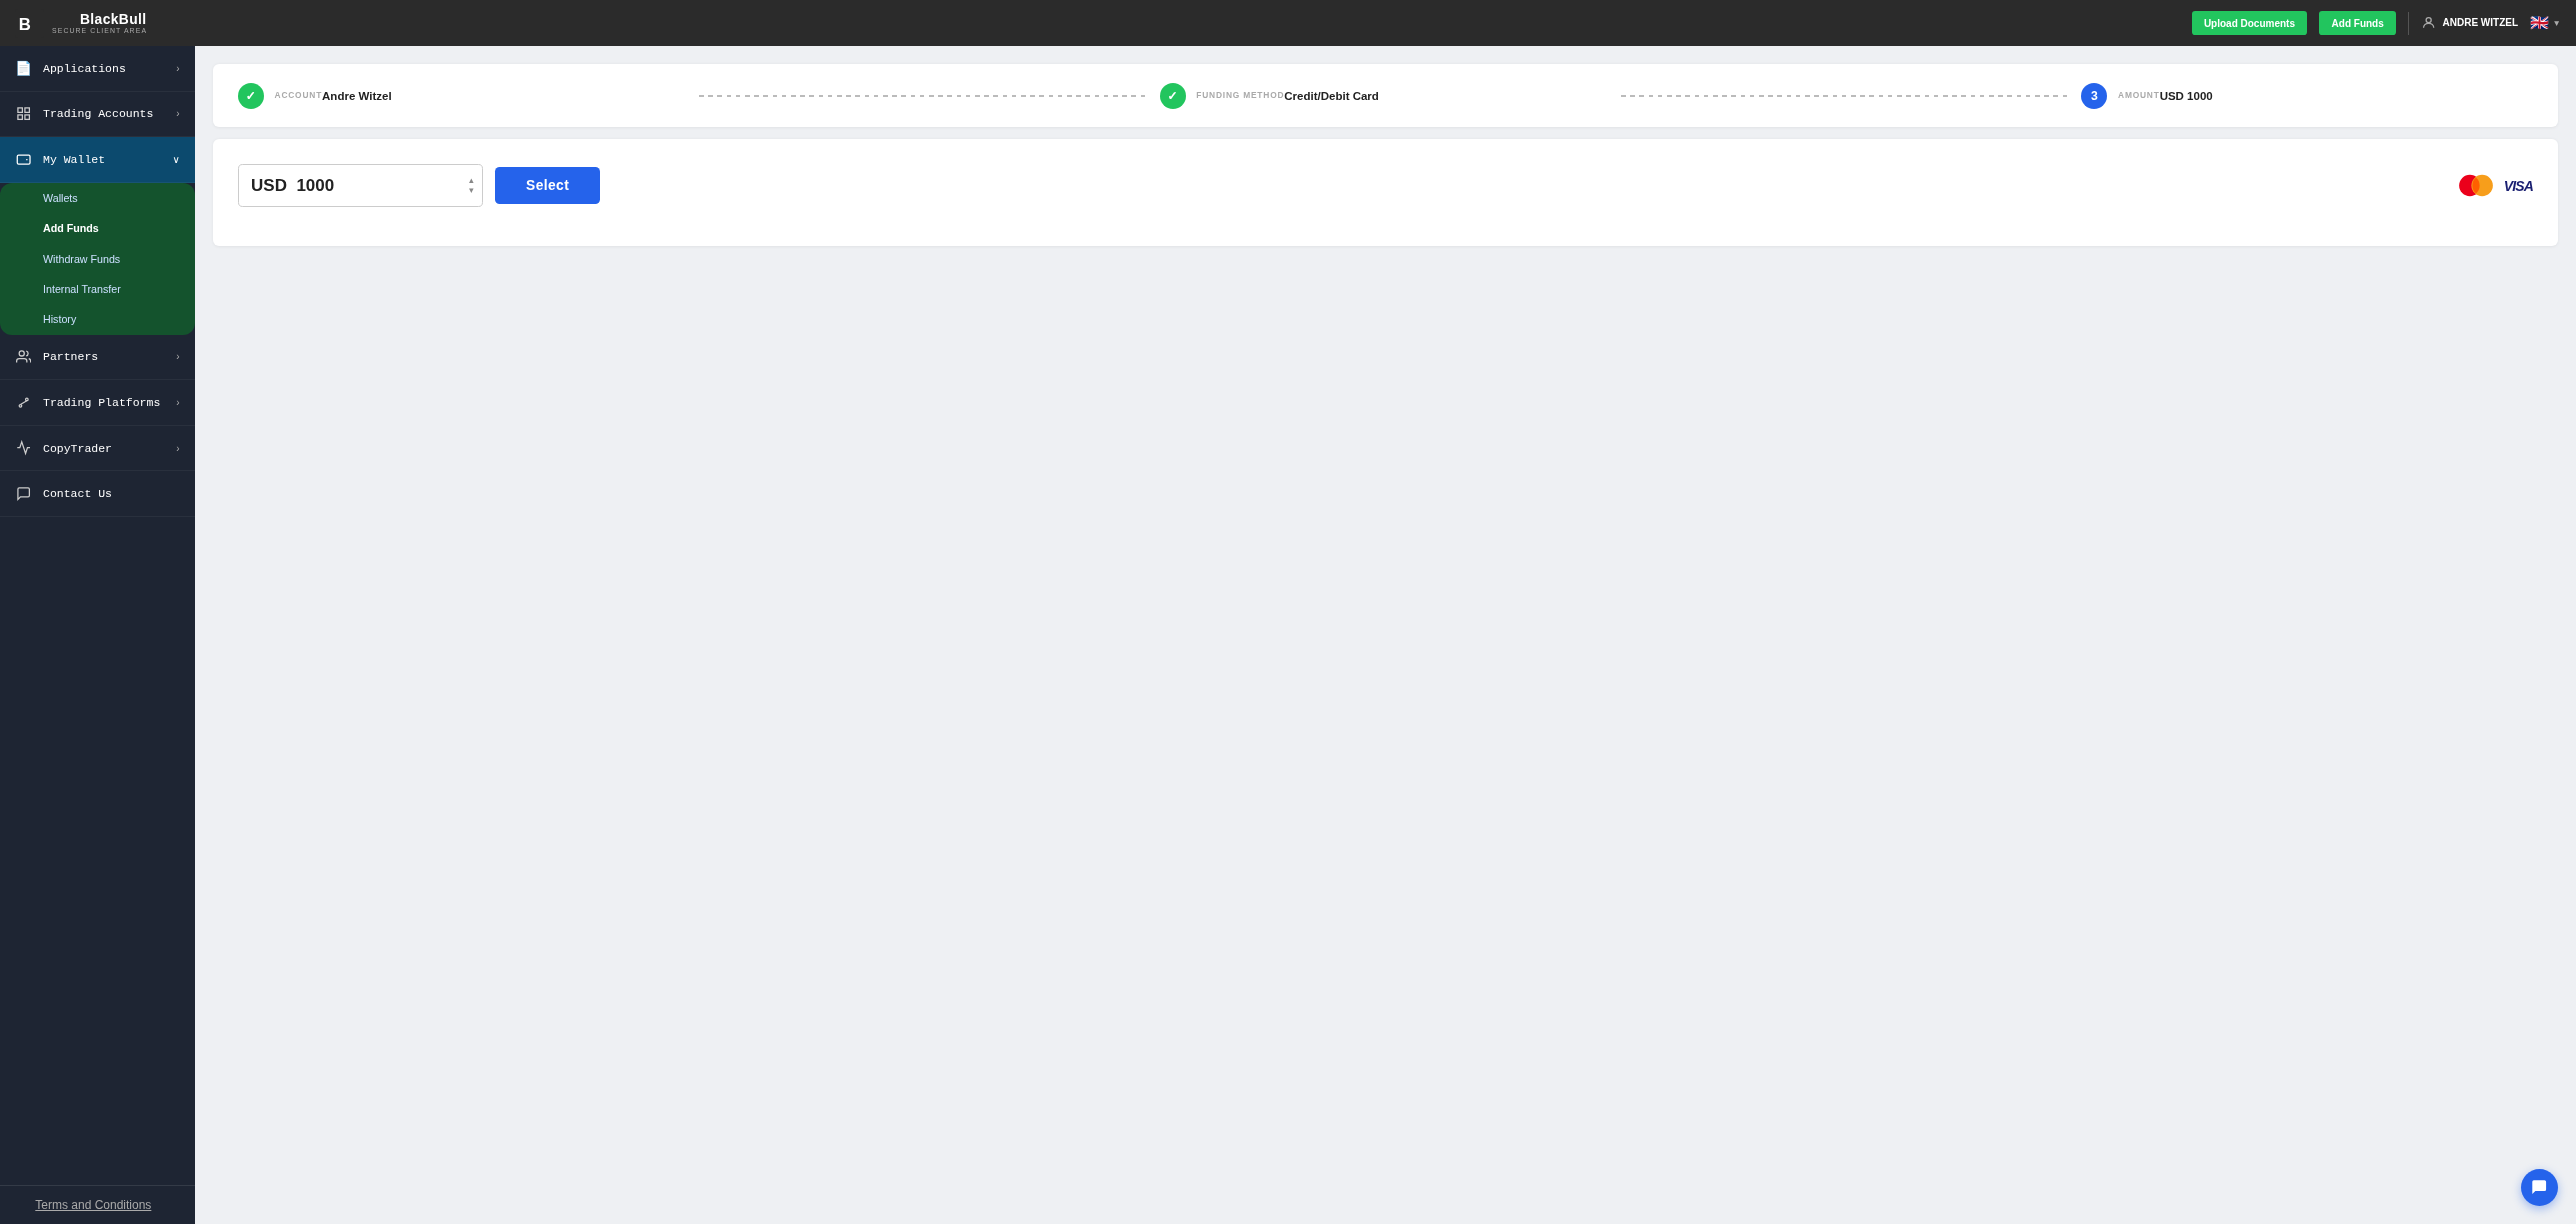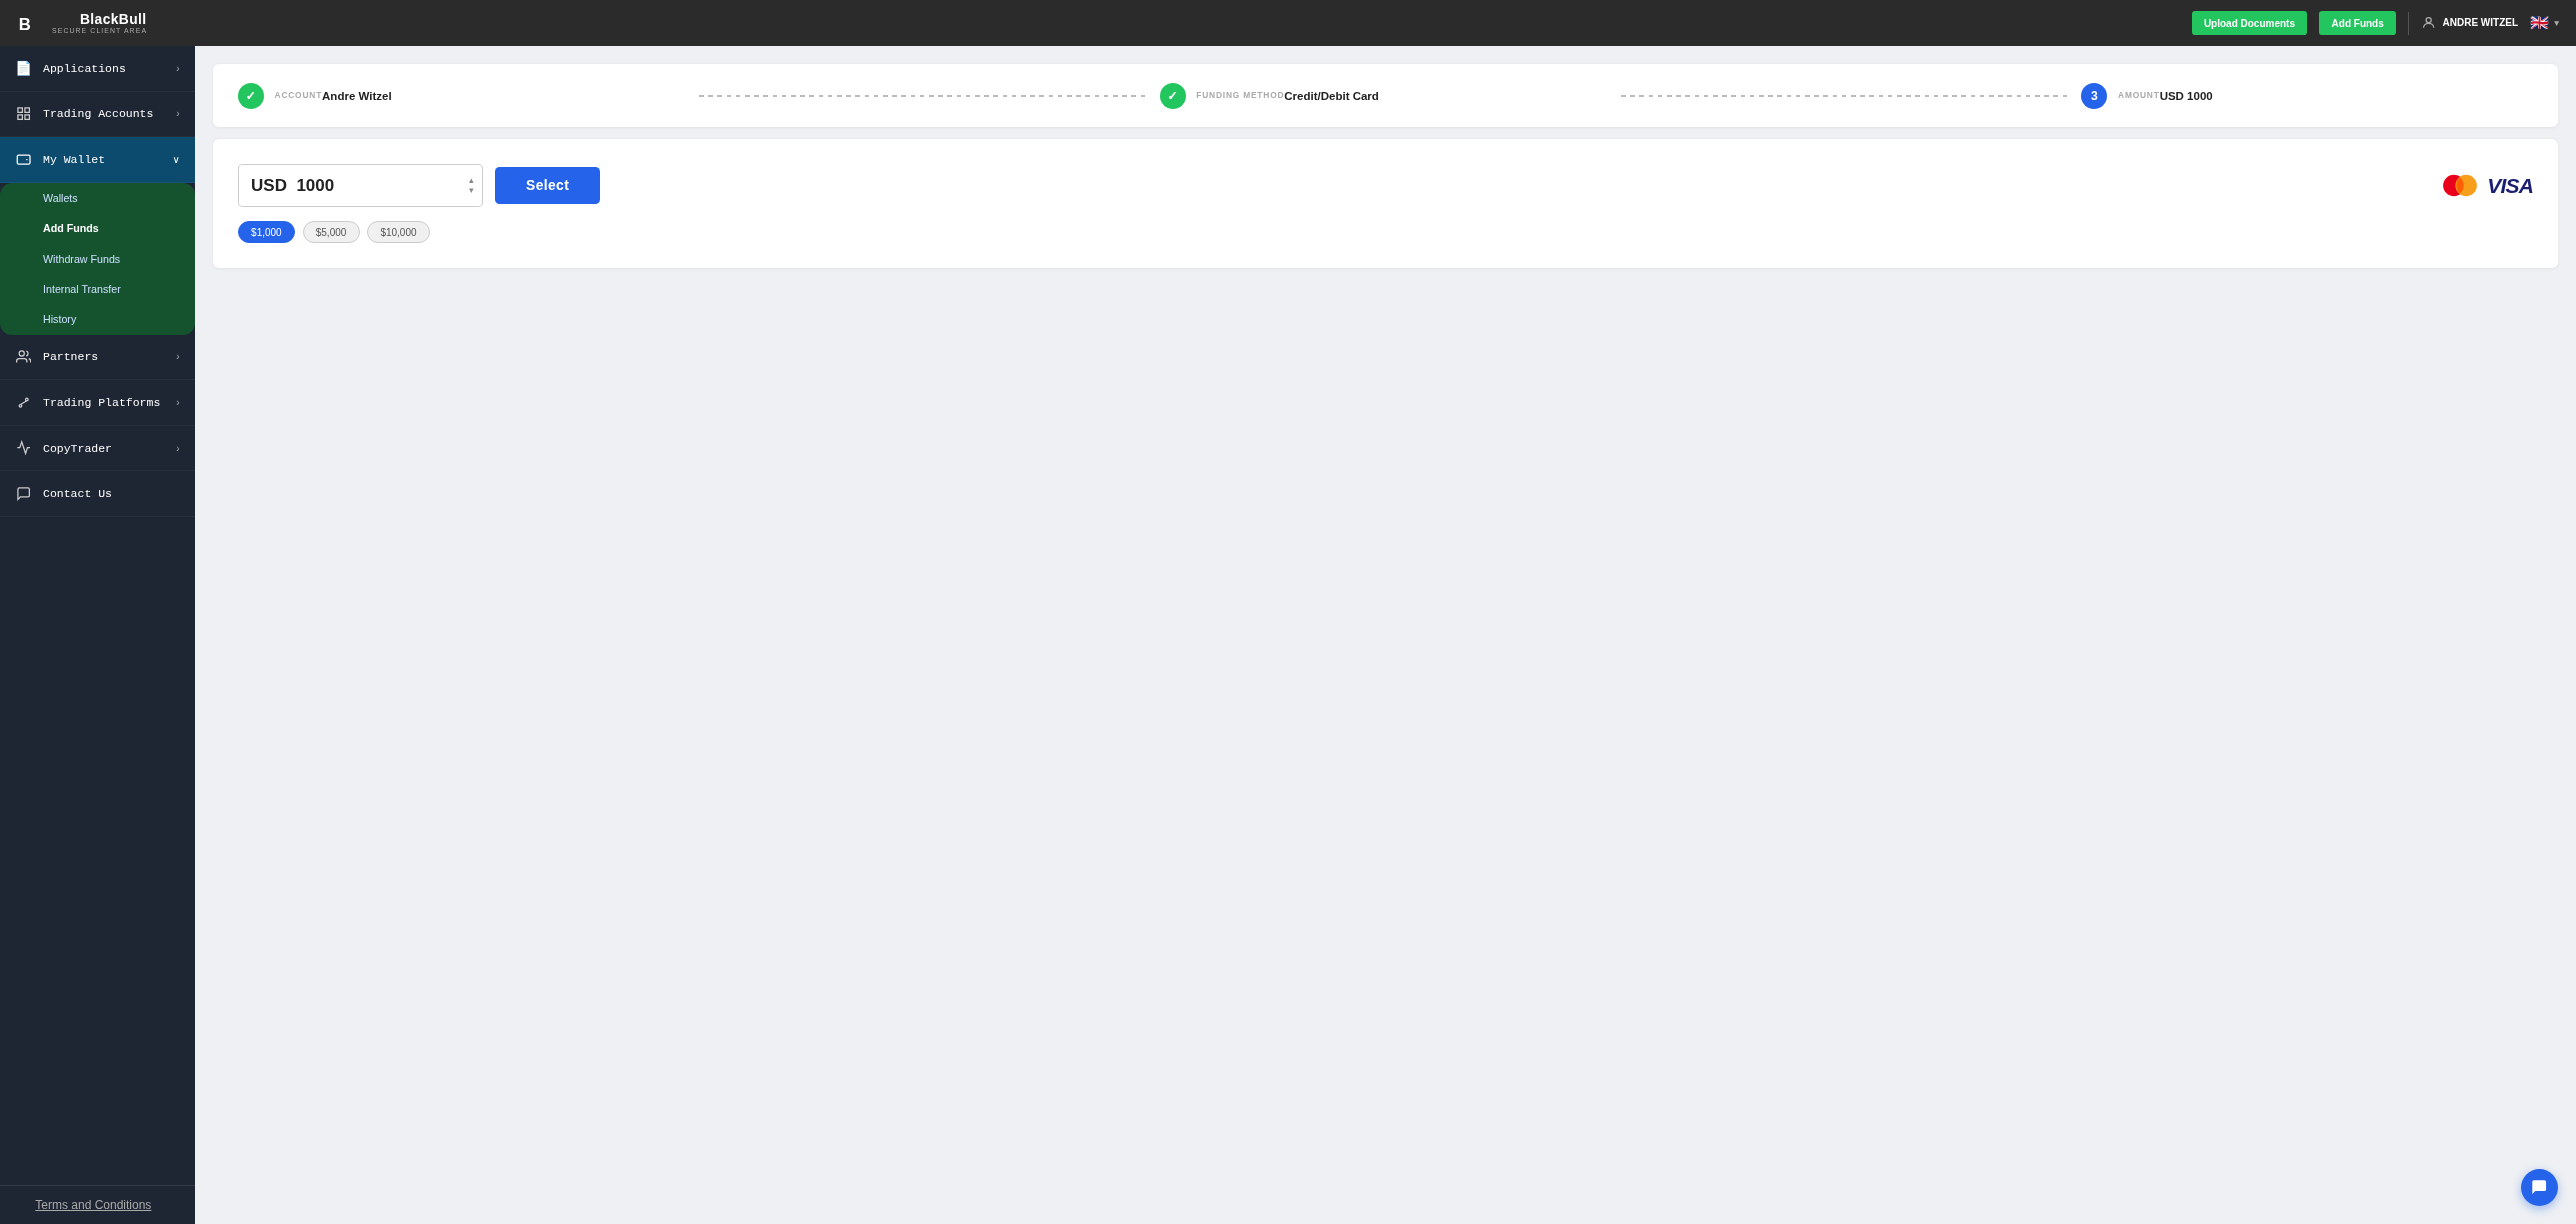--- a/index.html
+++ b/index.html
@@ -320,21 +320,21 @@
       gap: 3.1px;
     }
 
     
     .mastercard-logo {
       display: flex;
       align-items: center;
       gap: 4.6px;
     }
     .visa-text {
-      font-size: 21px;
+      font-size: 14px;
       font-weight: 900;
       font-style: italic;
       color: #1a1f71;
       letter-spacing: -0.8px;
     }
 
     
     .quick-amounts {
       display: flex;
       gap: 7.7px;
@@ -566,25 +566,20 @@
             <svg width="46" height="31" viewBox="0 0 60 40">
               <circle cx="22" cy="20" r="14" fill="#eb001b"></circle>
               <circle cx="38" cy="20" r="14" fill="#f79e1b"></circle>
               <path d="M30 9.5a14 14 0 0 1 0 21 14 14 0 0 1 0-21z" fill="#ff5f00"></path>
             </svg>
             <span class="visa-text">VISA</span>
           </div>
         </div>
       </div>
 
-      <div class="quick-amounts">
-        <button class="quick-btn selected">$1,000</button>
-        <button class="quick-btn">$5,000</button>
-        <button class="quick-btn">$10,000</button>
-      </div>
     </div>
   </main>
 </div>
 
 <div class="chat-bubble">
   <svg viewBox="0 0 24 24">
     <path d="M21 15a2 2 0 0 1-2 2H7l-4 4V5a2 2 0 0 1 2-2h14a2 2 0 0 1 2 2z"></path>
   </svg>
 </div>
 

